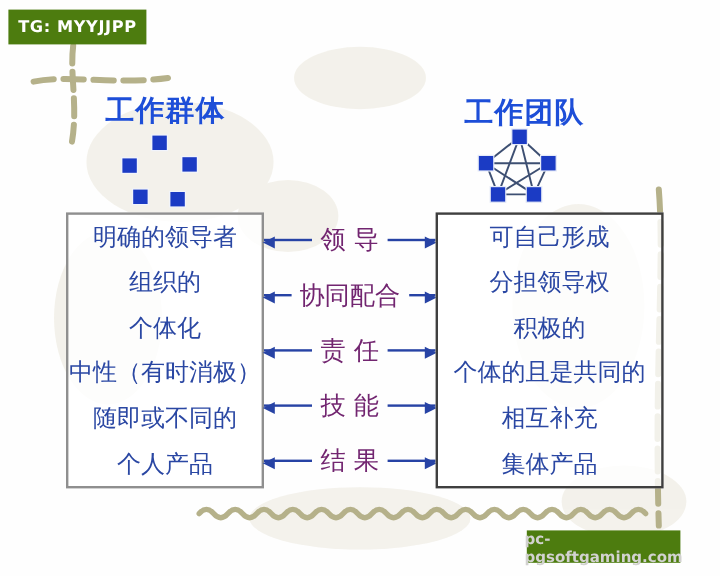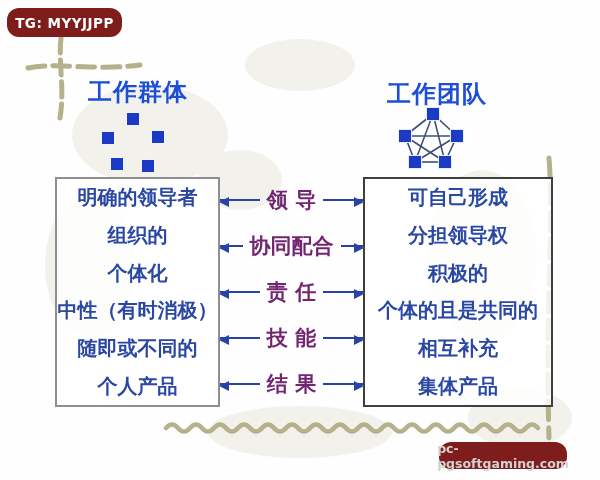--- a/index.html
+++ b/index.html
@@ -12,22 +12,22 @@
   }
   #canvas { position:relative; width:600px; height:480px; background:#fefefe; }
 
   
   #bg-svg { position:absolute; left:0; top:0; z-index:0; pointer-events:none; }
 
   
   .badge {
     position:absolute; z-index:6;
     display:flex; align-items:center; justify-content:center;
-    background:#7f1d1d; color:#ffffff;
-    font-weight:bold; letter-spacing:.5px;border-radius:12px;
+    background:#4d7c0f; color:#ffffff;
+    font-weight:bold; letter-spacing:.5px;
   }
   #tg-badge { left:7px; top:8px; width:115px; height:29px; font-size:13.5px; }
   #site-badge { left:439px; top:442px; width:128px; height:27px; font-size:12.5px; color:#d2d2d0; letter-spacing:0; }
 
   
   .title {
     position:absolute; z-index:3;
     font-size:24px; font-weight:bold; color:#1d4ed8;
     letter-spacing:1px; white-space:nowrap;
   }
@@ -46,42 +46,42 @@
   
   .list-box {
     position:absolute; z-index:2;
     display:flex; flex-direction:column;
     background:rgba(255,255,255,.82);
   }
   #group-box { left:55px;  top:177px; width:165px; height:230px; border:2px solid #8f8f8f; }
   #team-box  { left:363px; top:177px; width:190px; height:230px; border:2px solid #3f3f3f; }
   .box-item {
     flex:1; display:flex; align-items:center; justify-content:center;
-    font-size:20px; font-weight:bold; color:#2A47A3; white-space:nowrap;
+    font-size:20px; font-weight:normal; color:#2A47A3; white-space:nowrap;
   }
 
   
   #connector-col {
     position:absolute; left:220px; top:177px; width:143px; height:230px;
     display:flex; flex-direction:column; z-index:2;
   }
   .connector-row { flex:1; display:flex; align-items:center; }
   .arr { flex:1; height:0; border-top:2.5px solid #2743A5; position:relative; }
   .arr-left::before {
     content:""; position:absolute; left:-1px; top:-3.8px;
     width:0; height:0; border-style:solid;
     border-width:5px 10px 5px 0; border-color:transparent #2743A5 transparent transparent;
   }
   .arr-right::after {
     content:""; position:absolute; right:-1px; top:-3.8px;
     width:0; height:0; border-style:solid;
     border-width:5px 0 5px 10px; border-color:transparent transparent transparent #2743A5;
   }
   .connector-label {
-    padding:0 7px; font-size:21px; font-weight:bold; color:#722570; white-space:nowrap;
+    padding:0 7px; font-size:21px; font-weight:normal; color:#722570; white-space:nowrap;
   }
 </style>
 </head>
 <body>
 
 <div id="canvas">
 
   <svg id="bg-svg" width="600" height="480" viewBox="0 0 600 480">
     <g fill="#edeadf" opacity="0.6">
       <ellipse cx="150" cy="135" rx="78" ry="50"></ellipse>

